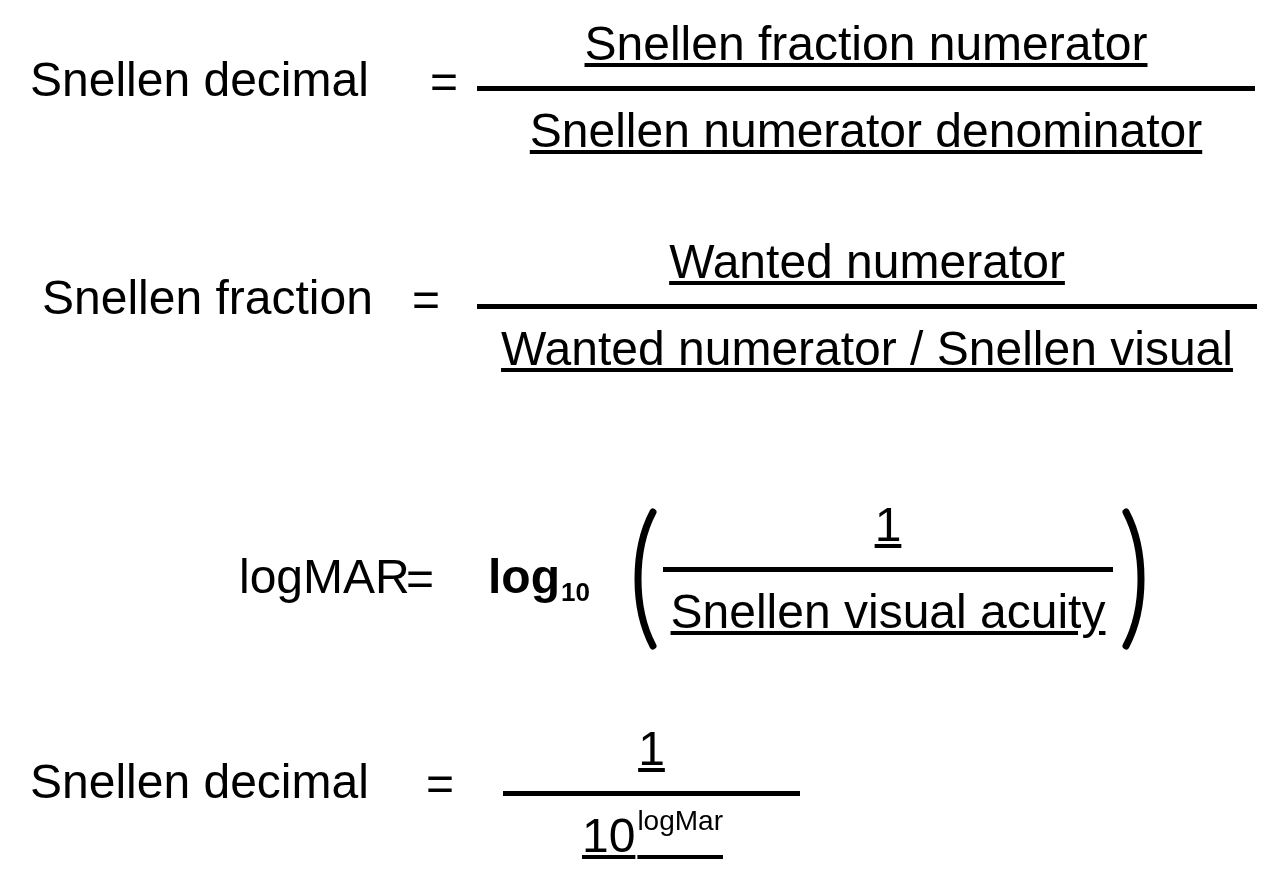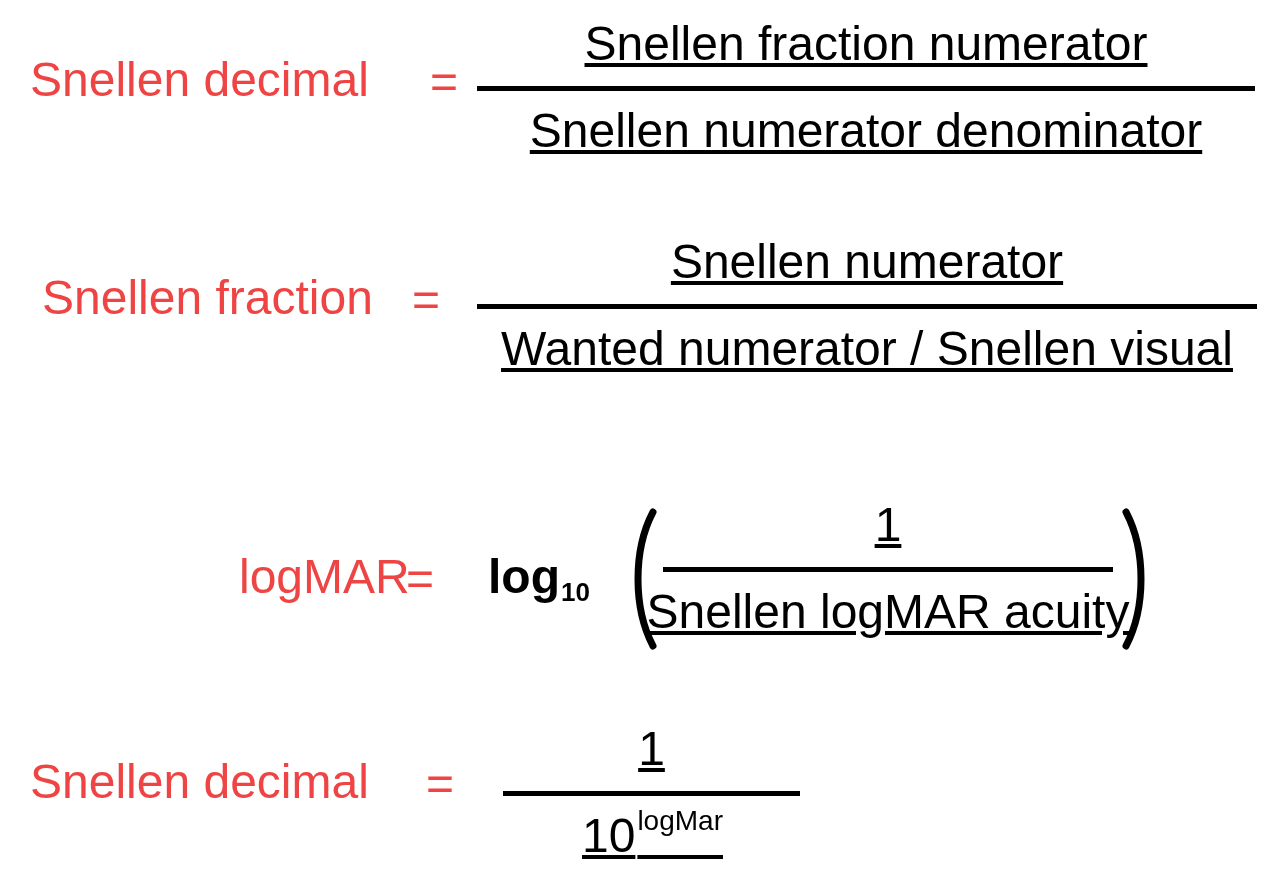--- a/index.html
+++ b/index.html
@@ -9,21 +9,21 @@
     font-family: "Liberation Sans", "DejaVu Sans", sans-serif;
     color: #000000;
     overflow: hidden;
     position: relative;
   }
   .abs { position: absolute; }
   .lhs, .eq {
     font-size: 48px;
     line-height: 52px;
     white-space: nowrap;
-    color: #ef4444;
+    color: #000000;
   }
   .frac {
     position: absolute;
     display: flex;
     flex-direction: column;
     align-items: center;
     text-decoration: underline;
   }
   .frac .num {
     font-size: 48px;
@@ -70,41 +70,41 @@
   <div class="num">Snellen fraction numerator</div>
   <div class="bar"></div>
   <div class="den">Snellen numerator denominator</div>
 </div>
 
 <div class="abs lhs" style="left:30px; top:272px;margin-left:12px;">Snellen fraction</div>
 
 <div class="abs eq" style="left:412px; top:274px;">=</div>
 
 <div class="frac" style="left:477px; top:236px; width:780px;">
-  <div class="num">Snellen numerator</div>
+  <div class="num">Wanted numerator</div>
   <div class="bar"></div>
   <div class="den">Wanted numerator / Snellen visual</div>
 </div>
 
 <div class="abs lhs" style="left:239px; top:551px;">logMAR</div>
 
 <div class="abs eq" style="left:406px; top:553px;">=</div>
 
 <div class="abs func" style="left:488px; top:551px;"><span>log</span><sub>10</sub></div>
 
 <div class="abs paren" style="left:624px; top:508px;">
   <svg width="36" height="142" viewBox="0 0 36 142">
     <path d="M 29 4 C 9 42 9 100 29 138" stroke="#000000" stroke-width="7" fill="none" stroke-linecap="round"></path>
   </svg>
 </div>
 
 <div class="frac" style="left:663px; top:499px; width:450px;">
   <div class="num">1</div>
   <div class="bar"></div>
-  <div class="den">Snellen logMAR acuity</div>
+  <div class="den">Snellen visual acuity</div>
 </div>
 
 <div class="abs paren" style="left:1119px; top:508px;">
   <svg width="36" height="142" viewBox="0 0 36 142">
     <path d="M 7 4 C 27 42 27 100 7 138" stroke="#000000" stroke-width="7" fill="none" stroke-linecap="round"></path>
   </svg>
 </div>
 
 <div class="abs lhs" style="left:30px; top:756px;">Snellen decimal</div>
 

